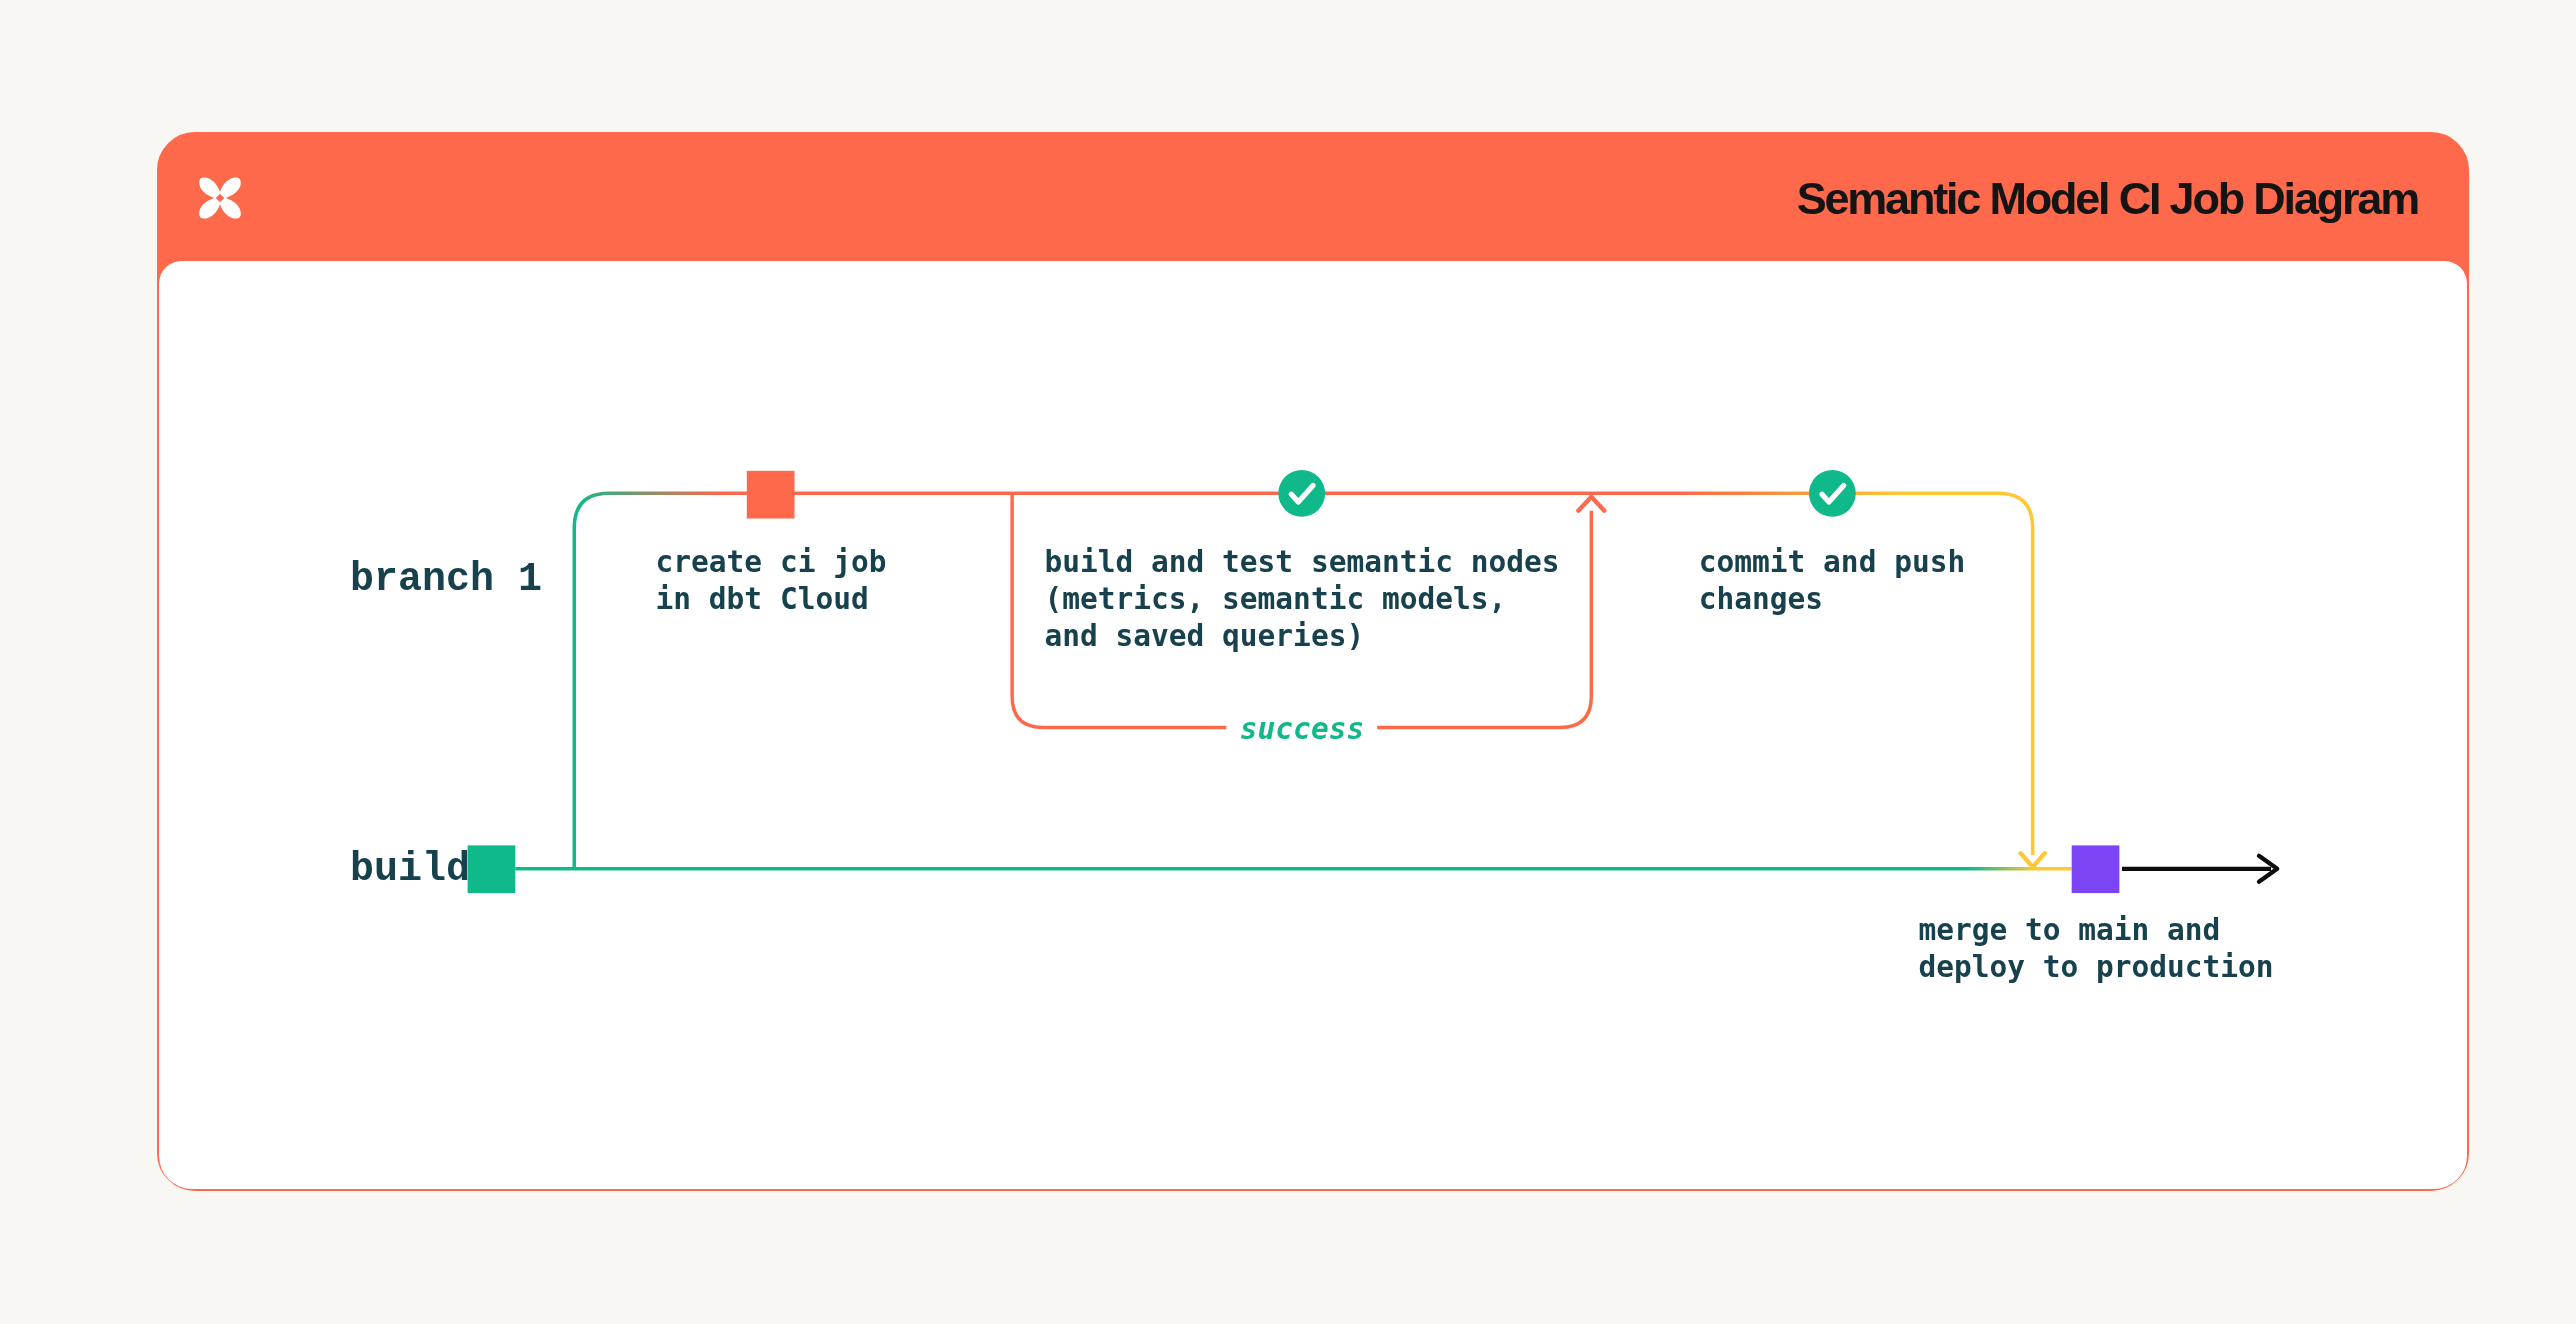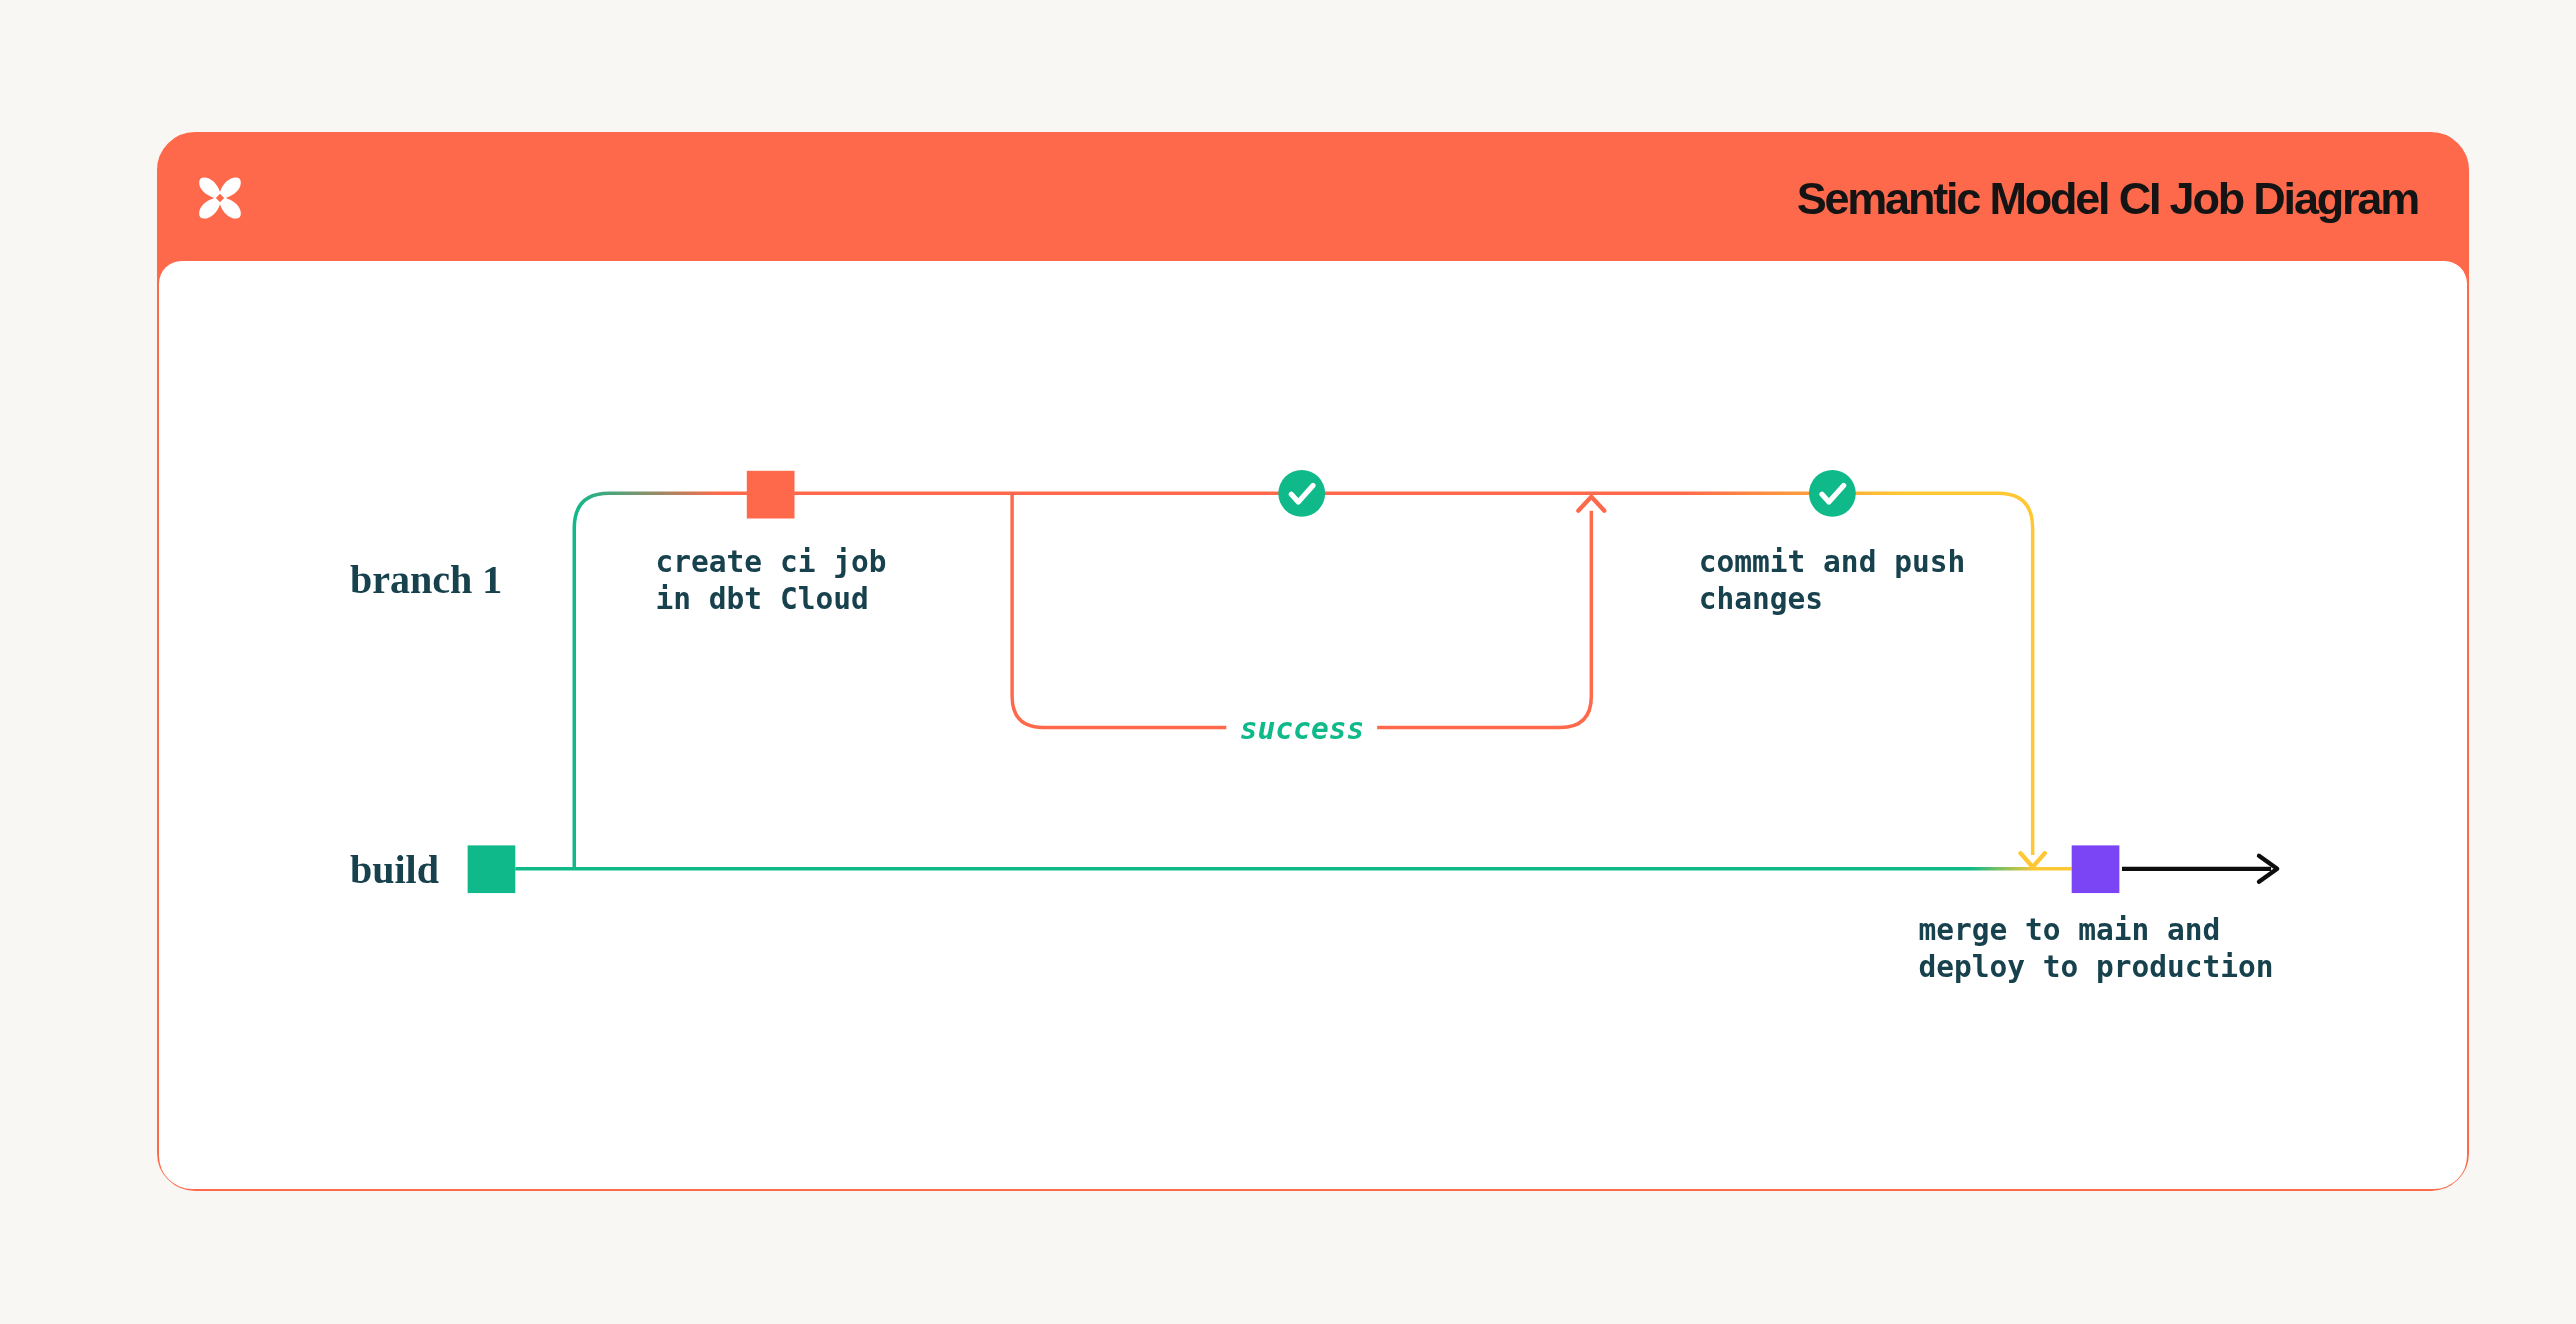--- a/index.html
+++ b/index.html
@@ -30,21 +30,21 @@
 
   .label{
     position:absolute;transform:translate(-50%,-50%);
     font-family:"DejaVu Sans Mono","Liberation Mono",monospace;
     font-weight:bold;font-size:29.5px;line-height:37px;
     color:var(--ink);text-align:left;white-space:pre-line;
   }
   .label.success{color:var(--green);font-style:italic;}
   .side-label{
     position:absolute;transform:translateY(-50%);
-    font-family:Liberation Serif, serif;
+    font-family:Liberation Mono, monospace;
     font-weight:bold;font-size:40px;color:var(--ink);white-space:nowrap;
   }
 
   .st-green{stop-color:var(--green);} .st-orange{stop-color:var(--orange);} .st-yellow{stop-color:var(--yellow);}
   .stroke-orange{stroke:var(--orange);} .stroke-yellow{stroke:var(--yellow);}
   .fill-green{fill:var(--green);} .fill-orange{fill:var(--orange);} .fill-purple{fill:var(--purple);}
 </style>
 </head>
 <body>
 
@@ -119,20 +119,23 @@
       <circle class="fill-green" cx="2084" cy="569" r="27"></circle>
       <path d="M 2072 570 L 2080 579 L 2097 560" fill="none" stroke="#ffffff" stroke-width="6" stroke-linecap="round" stroke-linejoin="round"></path>
     </g>
   </svg>
 
   <div class="side-label" style="left:325px;top:579px">branch 1</div>
   <div class="side-label" style="left:325px;top:869px">build</div>
 
   <div class="label" style="left:746px;top:581px">create ci job
 in dbt Cloud</div>
+  <div class="label" style="left:1277px;top:599px">build and test semantic nodes
+(metrics, semantic models,
+and saved queries)</div>
   <div class="label success" style="left:1277px;top:729px">success</div>
   <div class="label" style="left:1807px;top:581px">commit and push
 changes</div>
   <div class="label" style="left:2071px;top:949px">merge to main and
 deploy to production</div>
 
 </div>
 
 
 </body></html>

